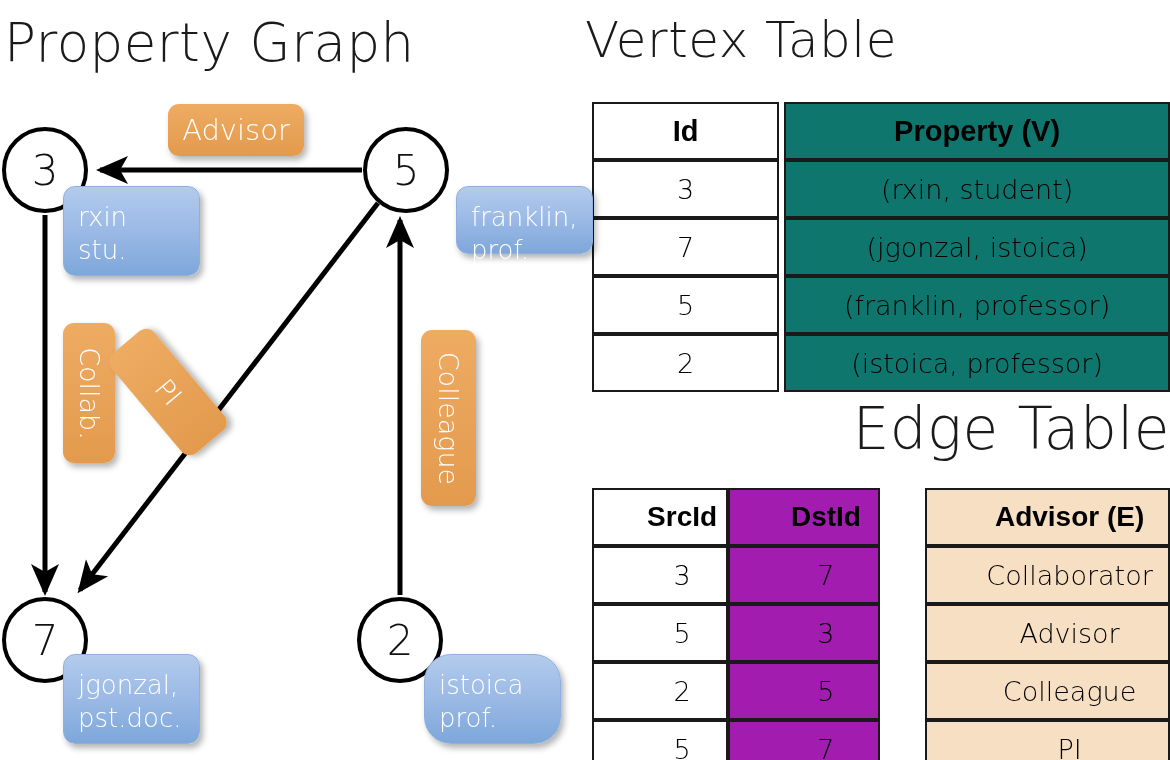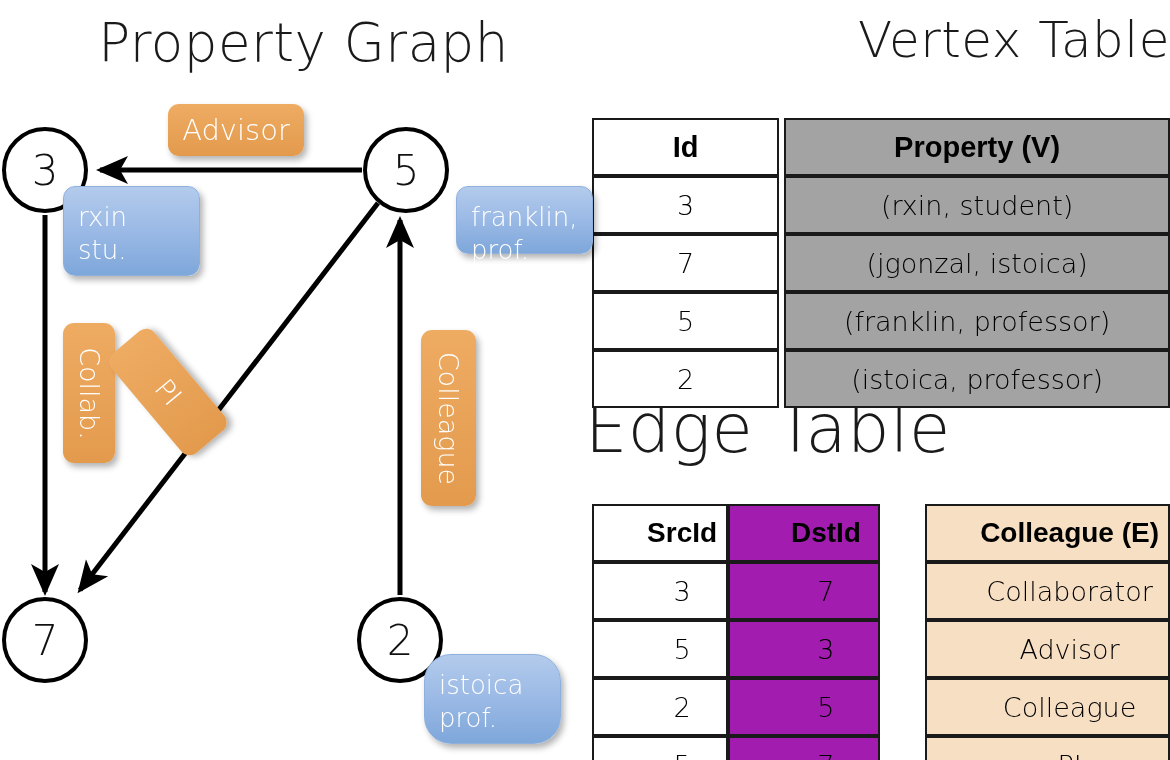--- a/index.html
+++ b/index.html
@@ -19,35 +19,34 @@
   
   .title {
     position: absolute;
     font-weight: 300;
     font-family: "DejaVu Sans", sans-serif;
     letter-spacing: 0.5px;
     color: #1a1a1a;
     white-space: nowrap;
   }
   #title-property-graph {
-    left: 11px; top: 12px; width: 585px;
-    text-align: center;
+    left: 4px; top: 12px; width: 585px;
     font-size: 53px;
     line-height: 62px;
   }
   #title-vertex-table {
     left: 585px; top: 10px; width: 585px;
-    text-align: right;
+    text-align: left;
     font-size: 50px;
     line-height: 60px;
   }
   #title-edge-table {
     left: 585px; top: 399px; width: 585px;
-    text-align: left;
-    font-size: 67px;
+    text-align: right;
+    font-size: 58px;
     line-height: 60px;
   }
 
   
   #graph-panel {
     position: absolute;
     left: 0; top: 0;
     width: 585px; height: 760px;
   }
   #graph-edges {
@@ -144,39 +143,38 @@
   }
   .vtext { display: inline-block; }
 
   
   .tbl {
     position: absolute;
     border-collapse: separate;
     border-spacing: 0;
     font-family: "DejaVu Sans", sans-serif;
     font-weight: 300;
-    margin-top: 16px;
   }
   .tbl td, .tbl th {
     border: 2px solid #1a1a1a;
     text-align: center;
     font-weight: 300;
     padding: 0;
     vertical-align: middle;
   }
   .tbl th {
     font-weight: bold;
     font-family: "Liberation Sans", sans-serif;
   }
   .gapcol { border: none !important; background: #fff; }
 
   #vertex-table { left: 592px; top: 102px; }
   #vertex-table td, #vertex-table th { height: 54px; font-size: 27px; }
   #vertex-table .c-id   { width: 184px; background: #ffffff; }
-  #vertex-table .c-prop { width: 383px; background: #a3a3a3; }
+  #vertex-table .c-prop { width: 383px; background: #0f766e; }
   #vertex-table .c-gap  { width: 5px; }
 
   #edge-table { left: 592px; top: 488px; }
   #edge-table td, #edge-table th { height: 54px; font-size: 27px; padding-left: 44px; }
   #edge-table .c-src  { width: 128px; background: #ffffff; }
   #edge-table .c-dst  { width: 176px; background: #a21caf; }
   #edge-table .c-prop { width: 263px; background: #f7dfc4; }
   #edge-table .c-gap  { width: 5px; }
   #edge-table th.c-prop, #edge-table th.c-src, #edge-table th.c-dst { font-size: 28px; }
   #vertex-table th.c-prop, #vertex-table th.c-id { font-size: 29px; }
@@ -216,20 +214,22 @@
     <span>7</span>
   </div>
   <div class="node" id="node-2">
     <span>2</span>
   </div>
 
   <div class="vprop" id="vprop-3">rxin
 stu.</div>
   <div class="vprop" id="vprop-5">franklin,
 prof.</div>
+  <div class="vprop" id="vprop-7">jgonzal,
+pst.doc.</div>
   <div class="vprop" id="vprop-2">istoica
 prof.</div>
 
   <div class="eprop" id="eprop-advisor">
     <span class="htext">Advisor</span>
   </div>
   <div class="eprop" id="eprop-collab">
     <span class="vtext">Collab.</span>
   </div>
   <div class="eprop" id="eprop-pi">
@@ -271,21 +271,21 @@
     </tr>
   </tbody>
 </table>
 
 <table class="tbl" id="edge-table">
   <thead>
     <tr>
       <th class="c-src">SrcId</th>
       <th class="c-dst">DstId</th>
       <td class="gapcol c-gap"></td>
-      <th class="c-prop">Colleague (E)</th>
+      <th class="c-prop">Advisor (E)</th>
     </tr>
   </thead>
   <tbody>
     <tr>
       <td class="c-src">3</td>
       <td class="c-dst">7</td>
       <td class="gapcol c-gap"></td>
       <td class="c-prop">Collaborator</td>
     </tr>
     <tr>

